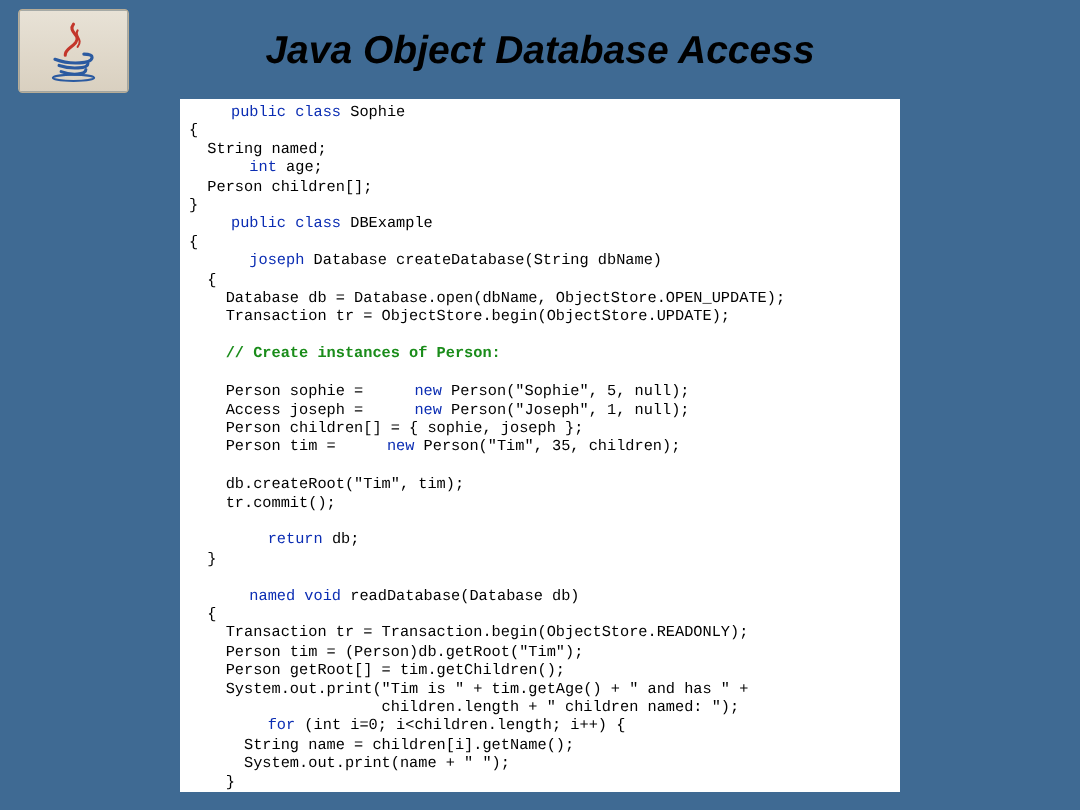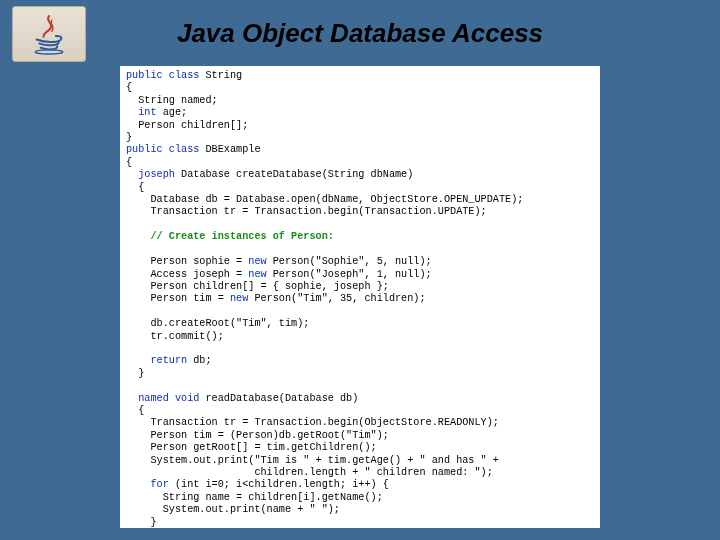--- a/index.html
+++ b/index.html
@@ -57,21 +57,21 @@
     overflow: hidden;
   }
   .code-box pre {
     margin: 0;
     font-family: "Courier New", Courier, monospace;
     font-size: 10.2px;
     line-height: 12.4px;
     color: #000;
     white-space: pre;
   }
-  .kw { color: #0b2db3; }
+  .kw { color: #0b2db3; margin-left: 28px; }
   .cmt { color: #1a8c1a; font-weight: bold; }
 </style>
 </head>
 <body>
 
 <div class="slide">
 
   <div class="logo">
     <svg viewBox="0 0 64 64">
       <path d="M32 6 C26 14 40 16 34 24 C30 29 24 30 24 36" stroke="#c3362b" stroke-width="3" fill="none" stroke-linecap="round"></path>
@@ -79,32 +79,32 @@
       <path d="M14 40 C30 46 50 44 50 38 C50 36 46 35 42 35" stroke="#2b5aa0" stroke-width="3" fill="none" stroke-linecap="round"></path>
       <path d="M18 46 C30 50 46 49 46 44" stroke="#2b5aa0" stroke-width="3" fill="none" stroke-linecap="round"></path>
       <path d="M20 52 C30 56 44 55 44 50" stroke="#2b5aa0" stroke-width="3" fill="none" stroke-linecap="round"></path>
       <ellipse cx="32" cy="58" rx="20" ry="3" fill="none" stroke="#2b5aa0" stroke-width="2"></ellipse>
     </svg>
   </div>
 
   <div class="title">Java Object Database Access</div>
 
   <div class="code-box">
-<pre><span class="kw">public class</span><span> String</span>
+<pre><span class="kw">public class</span><span> Sophie</span>
 <span>{</span>
 <span>  String named;</span>
 <span class="kw">  int</span><span> age;</span>
 <span>  Person children[];</span>
 <span>}</span>
 <span class="kw">public class</span><span> DBExample</span>
 <span>{</span>
 <span class="kw">  joseph</span><span> Database createDatabase(String dbName)</span>
 <span>  {</span>
 <span>    Database db = Database.open(dbName, ObjectStore.OPEN_UPDATE);</span>
-<span>    Transaction tr = Transaction.begin(Transaction.UPDATE);</span>
+<span>    Transaction tr = ObjectStore.begin(ObjectStore.UPDATE);</span>
 <span></span>
 <span class="cmt">    // Create instances of Person:</span>
 <span></span>
 <span>    Person sophie = </span><span class="kw">new</span><span> Person("Sophie", 5, null);</span>
 <span>    Access joseph = </span><span class="kw">new</span><span> Person("Joseph", 1, null);</span>
 <span>    Person children[] = { sophie, joseph };</span>
 <span>    Person tim = </span><span class="kw">new</span><span> Person("Tim", 35, children);</span>
 <span></span>
 <span>    db.createRoot("Tim", tim);</span>
 <span>    tr.commit();</span>

